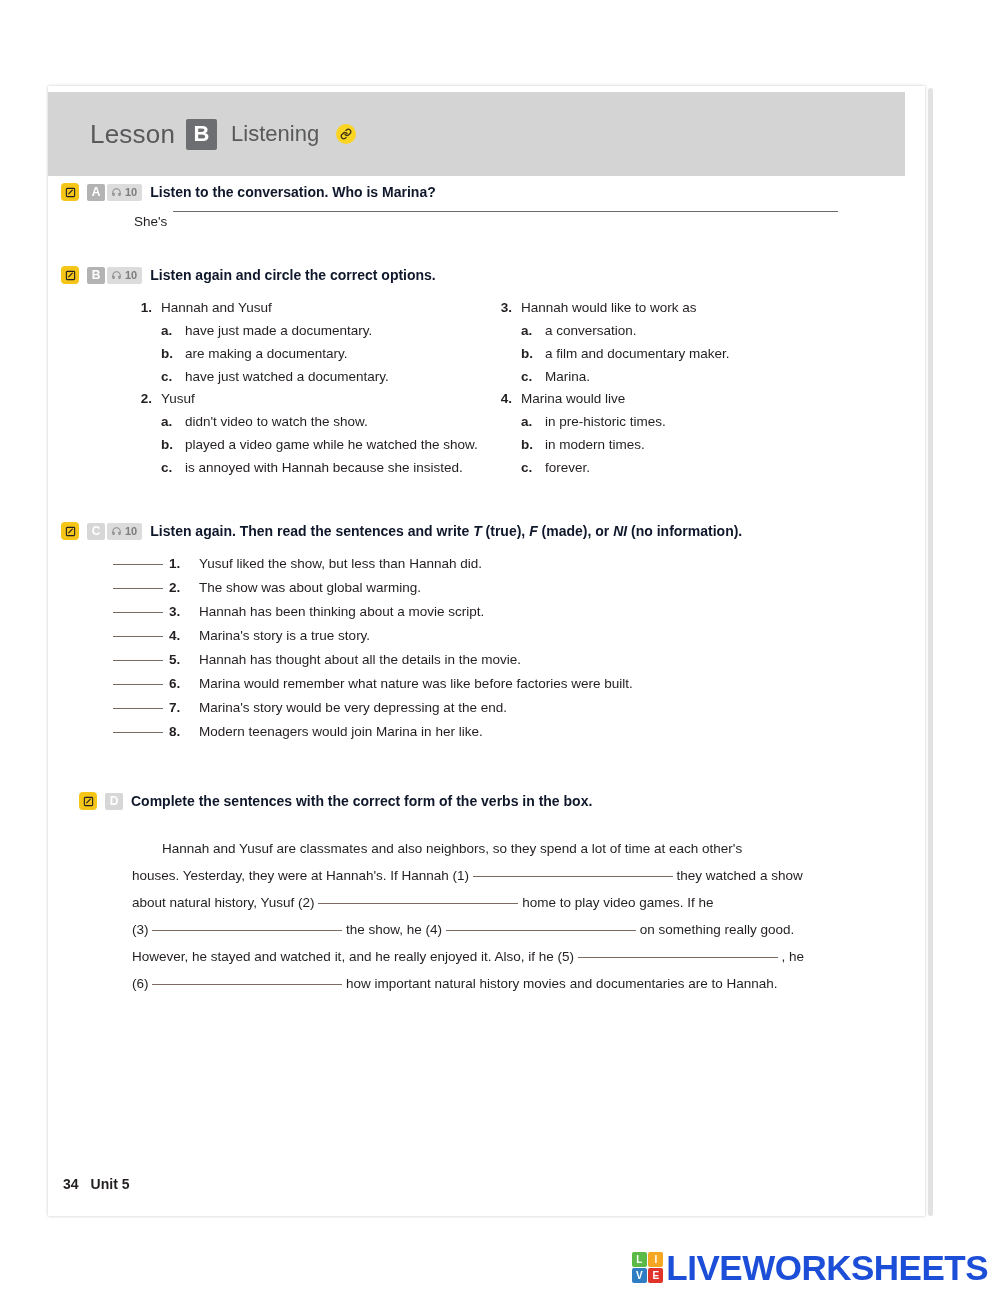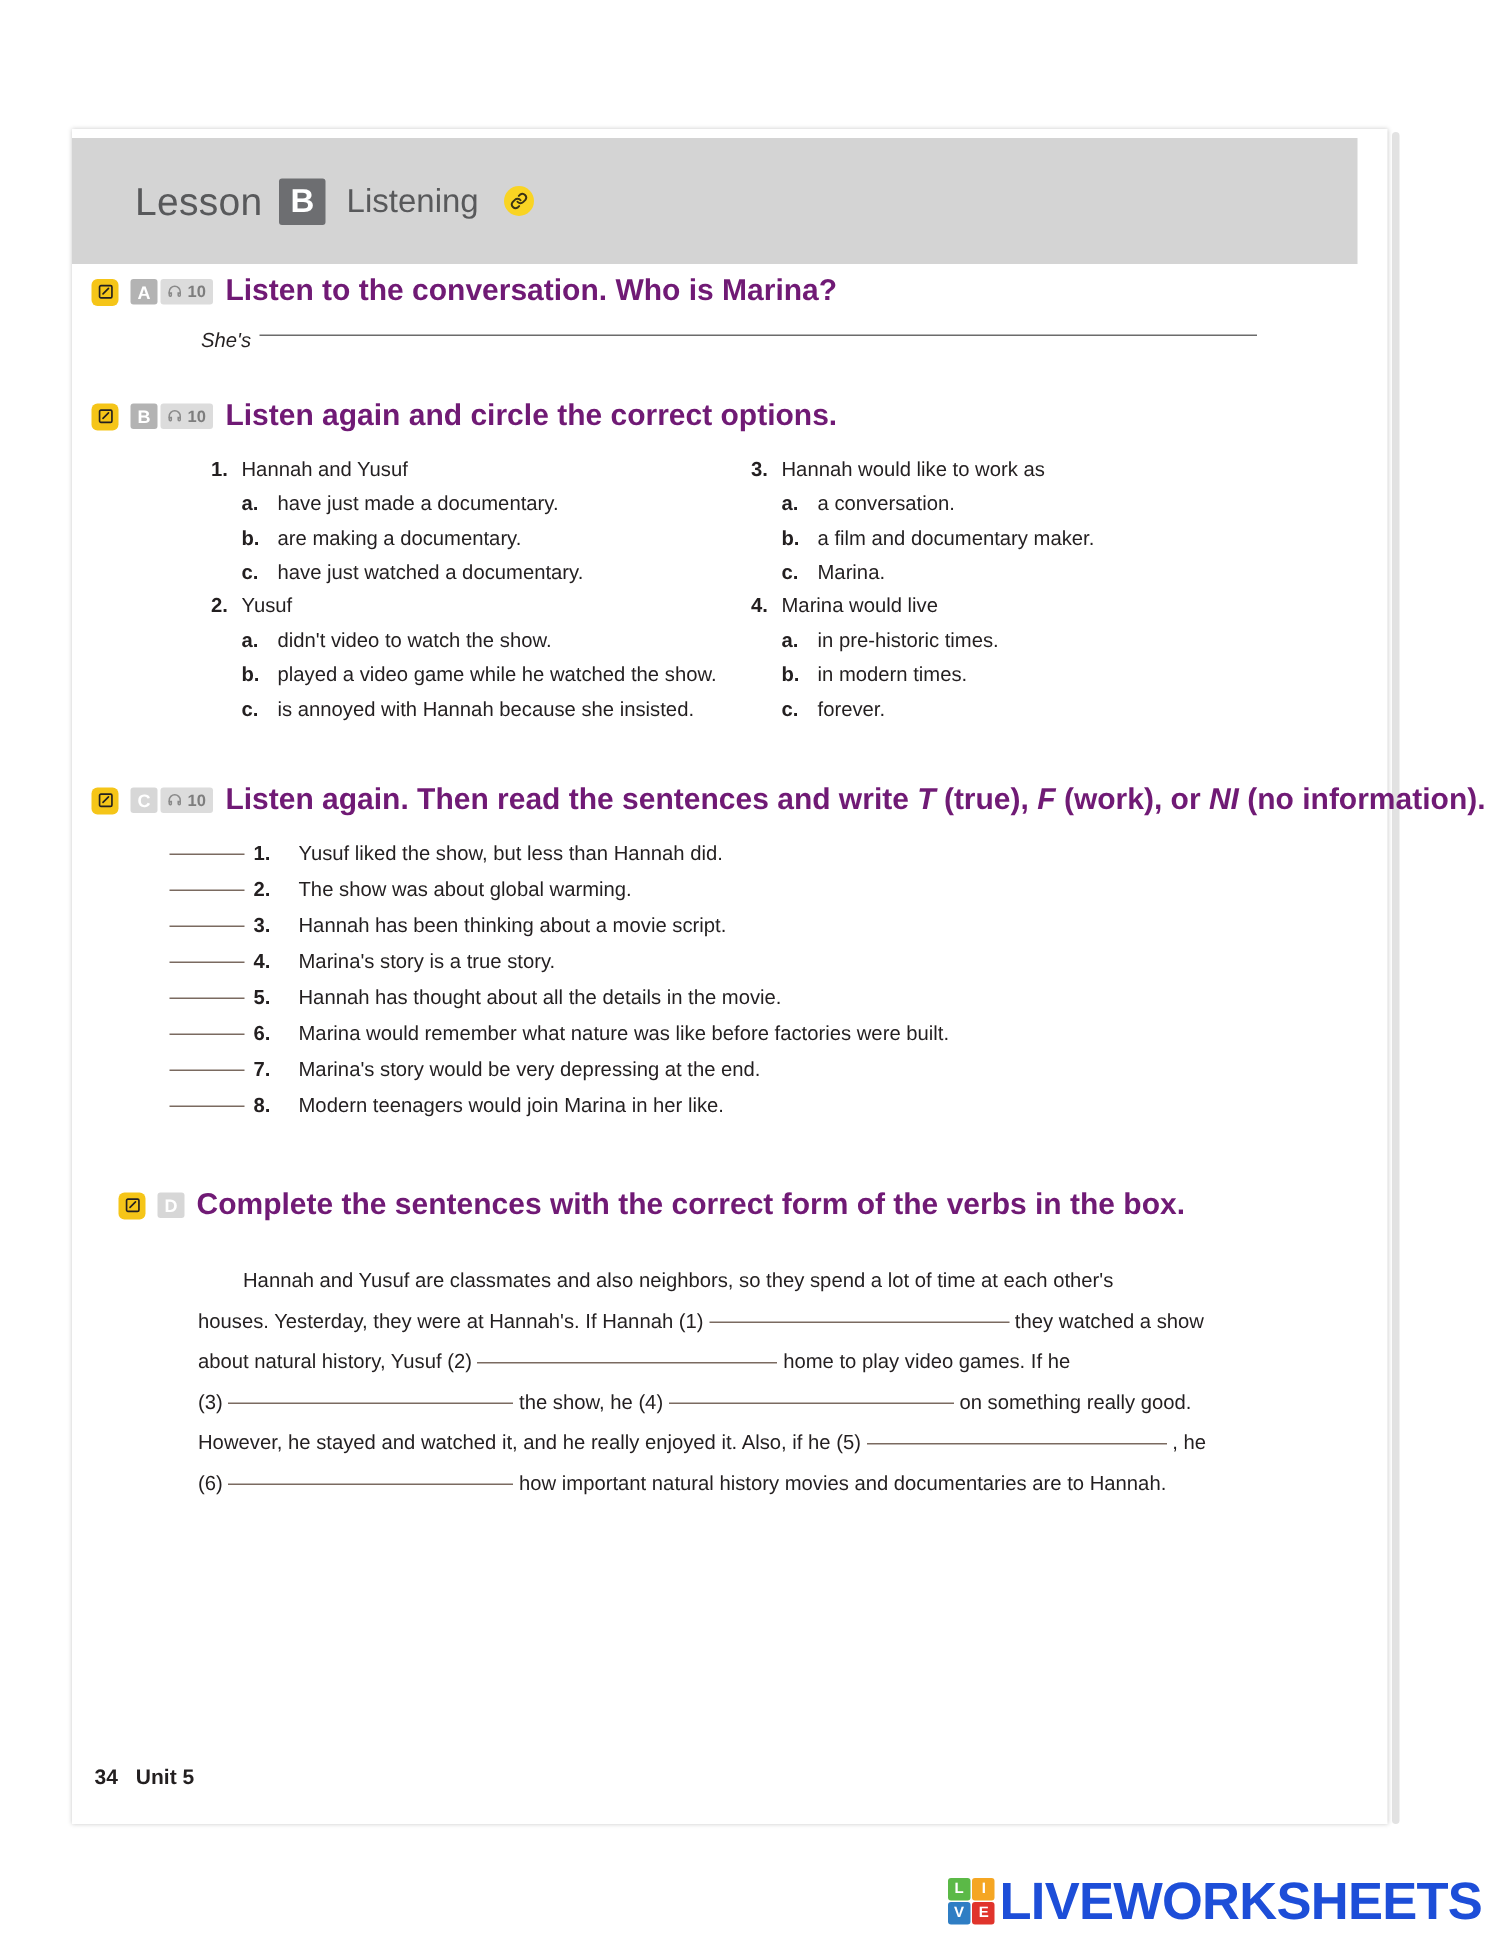--- a/index.html
+++ b/index.html
@@ -70,25 +70,25 @@
     font-size: 12px; font-weight: bold; display: flex; align-items: center;
     justify-content: center; border-radius: 2px; padding: 0 3px;
   }
   .tag-letter.pale { background: #d7d7d7; }
   .tag-audio {
     height: 17px; background: #dcdcdc; border-radius: 2px;
     display: flex; align-items: center; gap: 3px; padding: 0 5px 0 4px;
   }
   .tag-audio svg { display: block; }
   .tag-audio span { font-size: 11px; color: #7d7d7d; font-weight: bold; }
-  .ex-title { font-size: 20px; font-weight: bold; color: #701a75; white-space: nowrap; }
+  .ex-title { font-size: 14px; font-weight: bold; color: #0f172a; white-space: nowrap; }
   .ex-title i { font-style: italic; }
 
   
-  .shes-row { display: flex; align-items: center; margin: 13px 0 0 86px; font-style: italic; }
+  .shes-row { display: flex; align-items: flex-start; margin: 13px 0 0 86px; }
   .shes-label { font-size: 13.5px; color: #231f20; }
   .rule {
     display: inline-block; border-bottom: 1.3px solid #6b6b6b;
     margin-left: 6px; position: relative; top: -3px;
   }
 
   
   .cols { display: flex; margin-top: 9px; }
   .col { width: 438px; }
   .q { display: flex; font-size: 13.5px; color: #231f20; margin-top: 7px; }
@@ -317,21 +317,21 @@
           <span class="tag-letter pale">C</span>
           <span class="tag-audio">
             <svg width="11" height="11" viewBox="0 0 24 24" fill="none" stroke="#8a8a8a" stroke-width="2.2" stroke-linecap="round">
               <path d="M4 14v-2a8 8 0 0 1 16 0v2"></path>
                 <path d="M4 14v3a1.5 1.5 0 0 0 3 0v-3z"></path>
                 <path d="M20 14v3a1.5 1.5 0 0 1-3 0v-3z"></path>
             </svg>
             <span>10</span>
           </span>
         </span>
-        <span class="ex-title"><span>Listen again. Then read the sentences and write </span><i>T</i><span> (true), </span><i>F</i><span> (work), or </span><i>NI</i><span> (no information).</span></span>
+        <span class="ex-title"><span>Listen again. Then read the sentences and write </span><i>T</i><span> (true), </span><i>F</i><span> (made), or </span><i>NI</i><span> (no information).</span></span>
       </div>
 
       <div class="tf-list">
         <div class="tf">
           <span class="tf-blank"></span>
           <span class="tf-num">1.</span>
           <span class="tf-text">Yusuf liked the show, but less than Hannah did.</span>
         </div>
         <div class="tf">
           <span class="tf-blank"></span>

